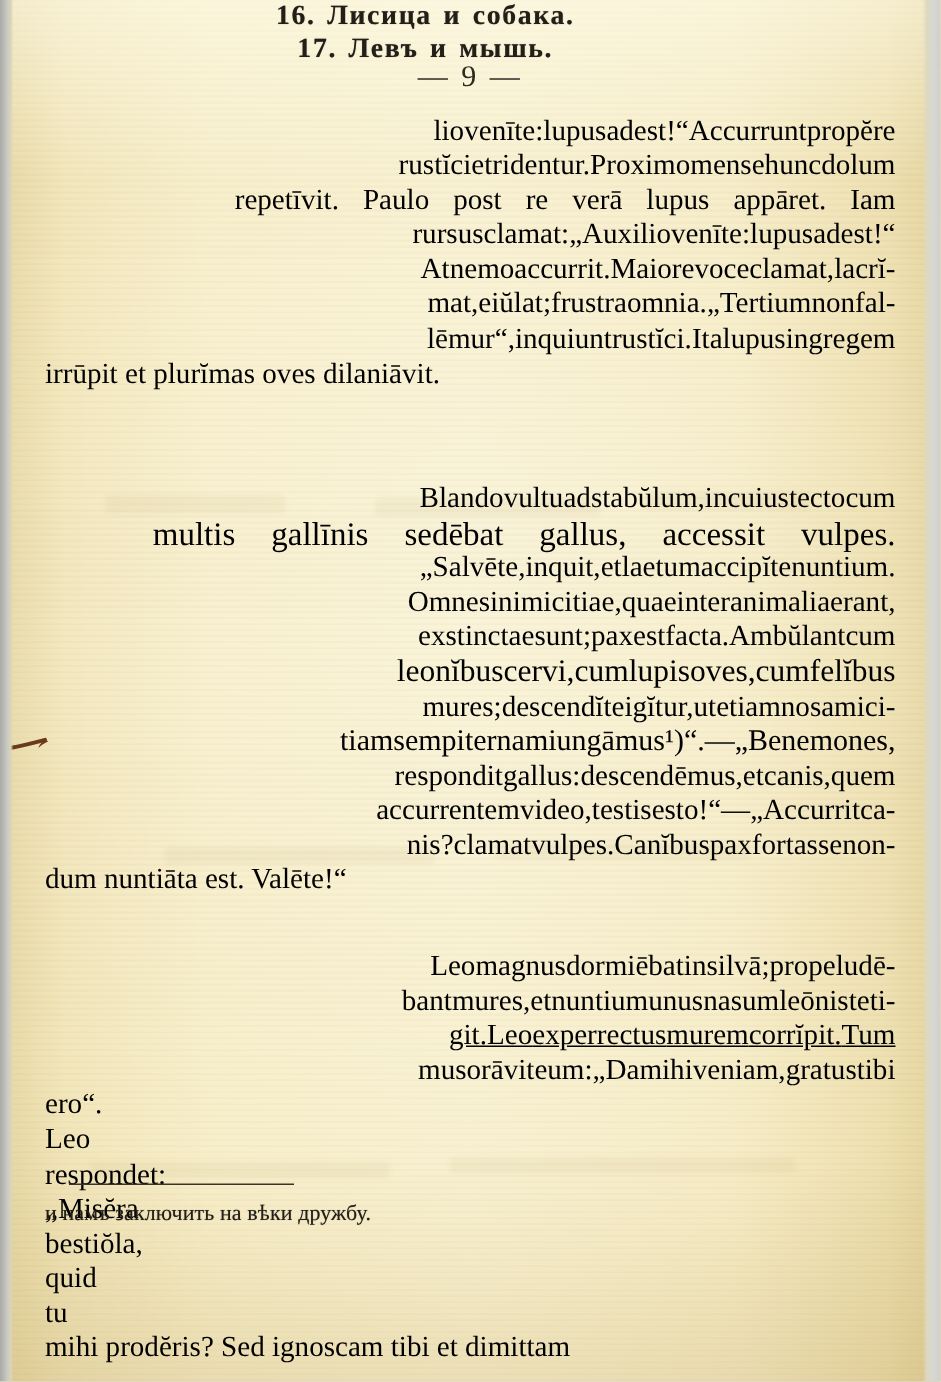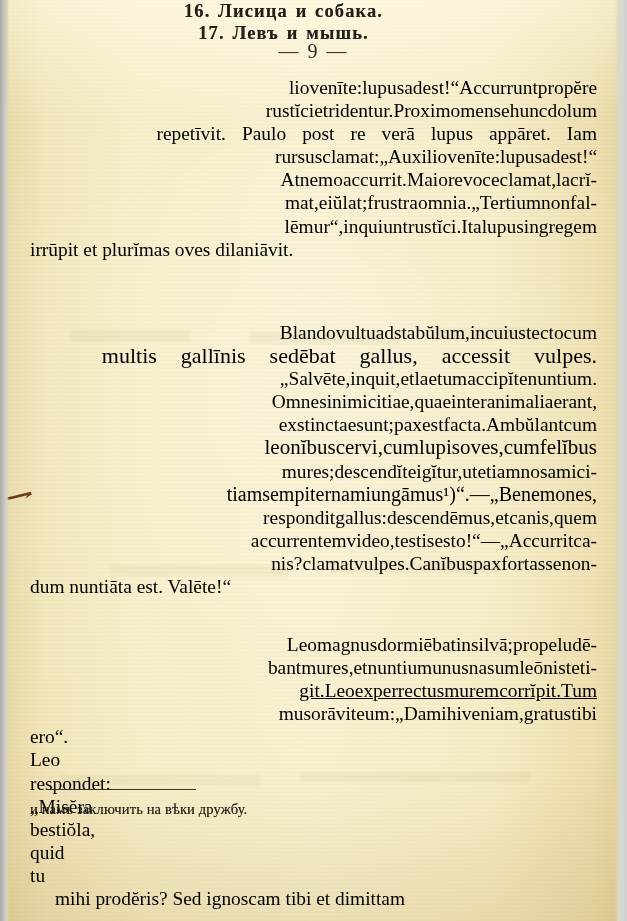--- a/index.html
+++ b/index.html
@@ -400,21 +400,21 @@
         </div>
         <div class="line" style="font-size: 19.4px; line-height: 23.1px; flex-direction: column;">
           <span>ero“.</span>
           <span>Leo</span>
           <span>respondet:</span>
           <span>„Misĕra</span>
           <span>bestiŏla,</span>
           <span>quid</span>
           <span>tu</span>
         </div>
-        <div class="line last" style="font-size: 19.4px; line-height: 23.1px; margin-left: 25px;">
+        <div class="line last" style="font-size: 19.4px; line-height: 23.1px;">
           <span>mihi prodĕris? Sed ignoscam tibi et dimittam</span>
         </div>
       </div>
 
     <div class="fn-rule"></div>
     <div class="footnote">
       <div>и намъ заключить на вѣки дружбу.</div>
     </div>
 
     <svg id="margin-mark" viewBox="0 0 28 16">

